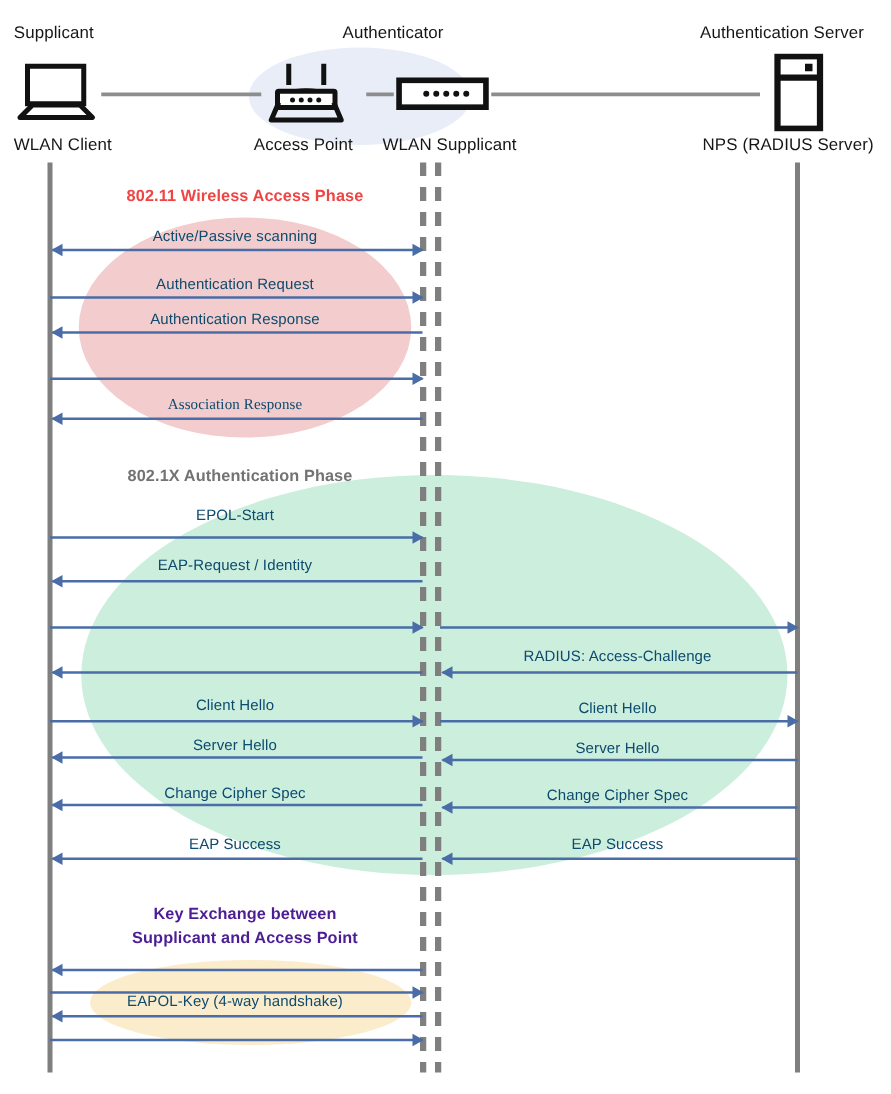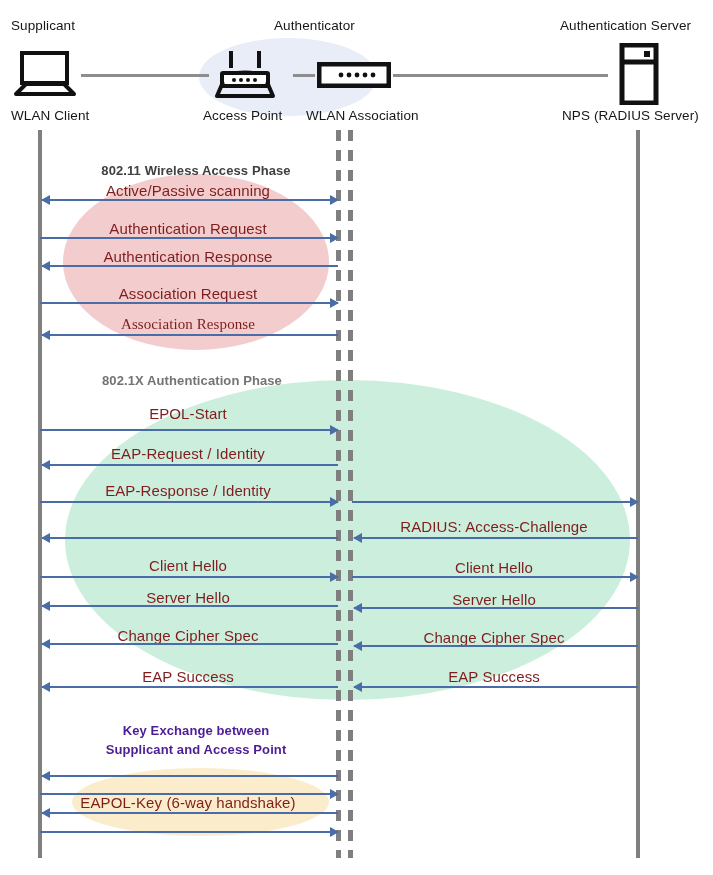--- a/index.html
+++ b/index.html
@@ -89,22 +89,22 @@
     top:-4px;
     width:0;height:0;
     border-top:5px solid transparent;
     border-bottom:5px solid transparent;
   }
   .msg .head.right{right:-1px;border-left:9px solid #4a6da7;}
   .msg .head.left{left:-1px;border-right:9px solid #4a6da7;}
 
   .msg-label{
     position:absolute;
-    font-size:15px;
-    color:#7f1d1d;
+    font-size:12px;
+    color:#0c4a6e;
     white-space:nowrap;
     text-align:center;
     letter-spacing:.1px;
   }
 </style>
 </head>
 <body>
 
 <div id="canvas">
 
@@ -153,54 +153,53 @@
   <div class="icon-box" style="left:618px;top:43px;">
     <svg width="42" height="62" viewBox="0 0 42 62">
       <rect x="4" y="2" width="34" height="58" fill="#fff" stroke="#111" stroke-width="5"></rect>
       <line x1="4" y1="19" x2="38" y2="19" stroke="#111" stroke-width="5"></line>
       <rect x="26" y="8" width="6" height="6" fill="#111"></rect>
     </svg>
   </div>
 
   <div class="actor-label" style="left:11px;top:108px;">WLAN Client</div>
   <div class="actor-label" style="left:203px;top:108px;">Access Point</div>
-  <div class="actor-label" style="left:306px;top:108px;">WLAN Association</div>
+  <div class="actor-label" style="left:306px;top:108px;">WLAN Supplicant</div>
   <div class="actor-label" style="left:562px;top:108px;">NPS (RADIUS Server)</div>
 
   <div class="blob blob-red" style="left:63px;top:174px;width:266px;height:176px;"></div>
   <div class="blob blob-green" style="left:65px;top:380px;width:565px;height:320px;"></div>
   <div class="blob blob-amber" style="left:72px;top:768px;width:257px;height:68px;"></div>
 
   <div class="lifeline" style="left:38px;top:130px;height:728px;"></div>
   <div class="lifeline-dash" style="left:336px;top:130px;height:728px;"></div>
   <div class="lifeline-dash" style="left:348px;top:130px;height:728px;"></div>
   <div class="lifeline" style="left:636px;top:130px;height:728px;"></div>
 
-  <div class="phase-caption" style="left:64px;top:161px;width:264px;color:#404040;">802.11 Wireless Access Phase</div>
+  <div class="phase-caption" style="left:64px;top:147px;width:264px;color:#ef4444;">802.11 Wireless Access Phase</div>
 
   <div class="msg-label" style="left:40px;top:182px;width:296px;">Active/Passive scanning</div>
   <div class="msg" style="left:42px;top:199px;width:296px;">
     <div class="shaft"></div>
     <div class="head left"></div>
     <div class="head right"></div>
   </div>
 
   <div class="msg-label" style="left:40px;top:220px;width:296px;">Authentication Request</div>
   <div class="msg" style="left:40px;top:237px;width:298px;">
     <div class="shaft"></div>
     <div class="head right"></div>
   </div>
 
   <div class="msg-label" style="left:40px;top:248px;width:296px;">Authentication Response</div>
   <div class="msg" style="left:42px;top:265px;width:296px;">
     <div class="shaft"></div>
     <div class="head left"></div>
   </div>
 
-  <div class="msg-label" style="left:40px;top:285px;width:296px;">Association Request</div>
   <div class="msg" style="left:40px;top:302px;width:298px;">
     <div class="shaft"></div>
     <div class="head right"></div>
   </div>
 
   <div class="msg-label" style="left:40px;top:316px;width:296px;font-family:Liberation Serif, serif;">Association Response</div>
   <div class="msg" style="left:42px;top:334px;width:296px;">
     <div class="shaft"></div>
     <div class="head left"></div>
   </div>
@@ -212,21 +211,20 @@
     <div class="shaft"></div>
     <div class="head right"></div>
   </div>
 
   <div class="msg-label" style="left:40px;top:445px;width:296px;">EAP-Request / Identity</div>
   <div class="msg" style="left:42px;top:464px;width:296px;">
     <div class="shaft"></div>
     <div class="head left"></div>
   </div>
 
-  <div class="msg-label" style="left:40px;top:482px;width:296px;">EAP-Response / Identity</div>
   <div class="msg" style="left:40px;top:501px;width:298px;">
     <div class="shaft"></div>
     <div class="head right"></div>
   </div>
 
   <div class="msg" style="left:352px;top:501px;width:286px;">
     <div class="shaft"></div>
     <div class="head right"></div>
   </div>
 
@@ -296,21 +294,21 @@
 
   <div class="msg" style="left:42px;top:775px;width:296px;">
     <div class="shaft"></div>
     <div class="head left"></div>
   </div>
   <div class="msg" style="left:40px;top:793px;width:298px;">
     <div class="shaft"></div>
     <div class="head right"></div>
   </div>
 
-  <div class="msg-label" style="left:40px;top:794px;width:296px;background:transparent;">EAPOL-Key (6-way handshake)</div>
+  <div class="msg-label" style="left:40px;top:794px;width:296px;background:transparent;">EAPOL-Key (4-way handshake)</div>
 
   <div class="msg" style="left:42px;top:812px;width:296px;">
     <div class="shaft"></div>
     <div class="head left"></div>
   </div>
   <div class="msg" style="left:40px;top:831px;width:298px;">
     <div class="shaft"></div>
     <div class="head right"></div>
   </div>
 

